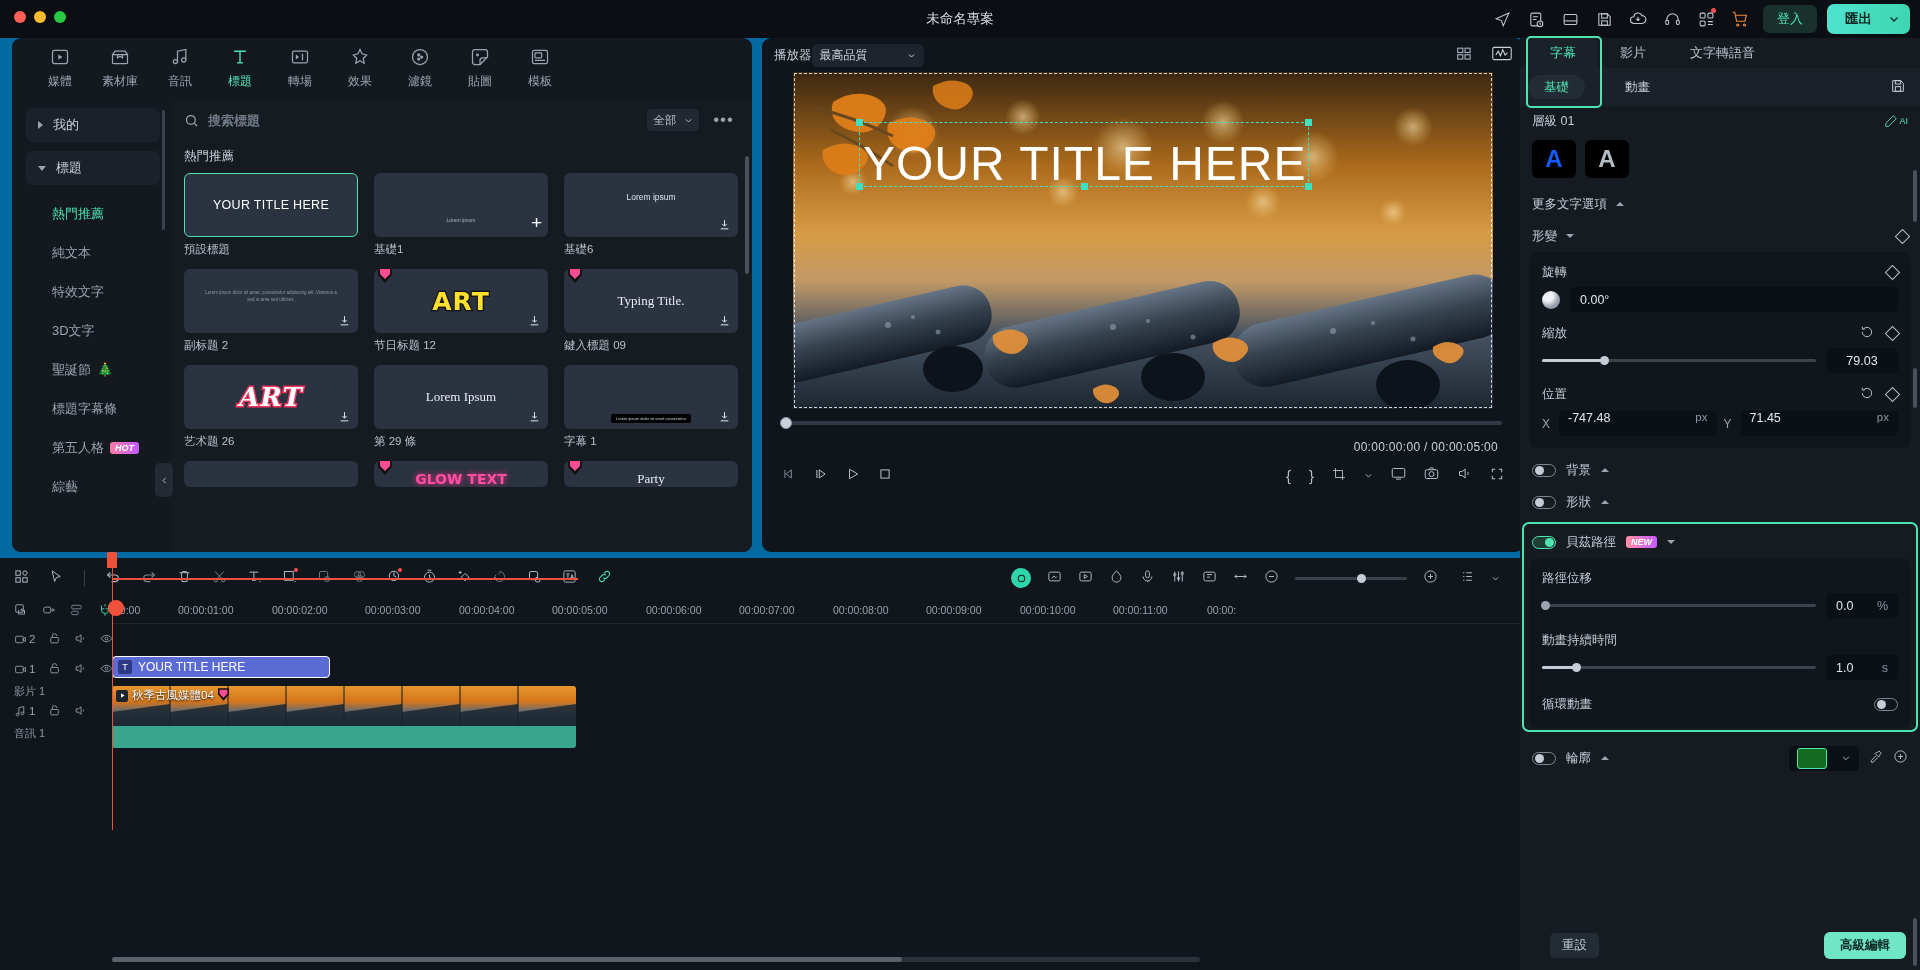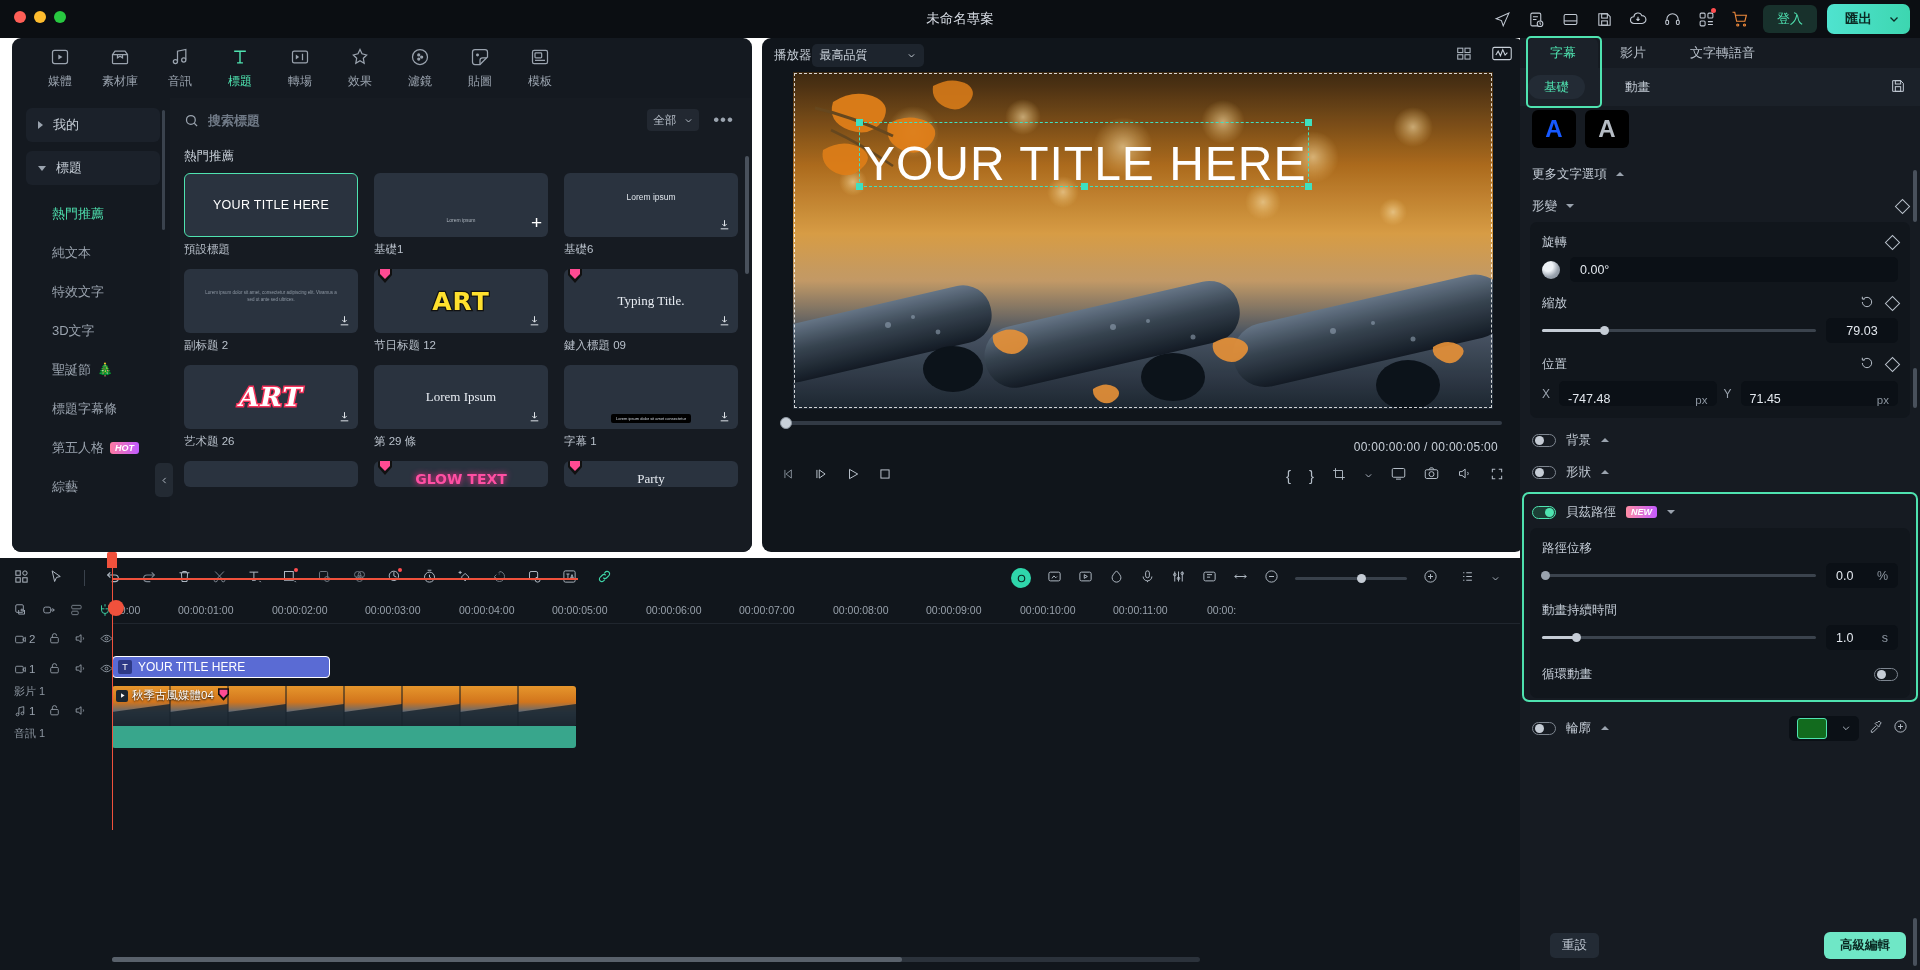--- a/index.html
+++ b/index.html
@@ -3,21 +3,21 @@
 <meta charset="utf-8">
 <style>
   * { box-sizing: border-box; margin:0; padding:0; }
   body {
     width:1920px; height:970px; overflow:hidden;
     background:#0b0e12;
     font-family:"Liberation Sans","DejaVu Sans",sans-serif;
     color:#d8dde5; font-size:13px;
     -webkit-font-smoothing:antialiased;
   }
-  .app { position:relative; width:1920px; height:970px; background:#ffffff;border-radius:22px; }
+  .app { position:relative; width:1920px; height:970px; background:#0369a1;border-radius:22px; }
 
   
   .titlebar { position:absolute; left:0; top:0; width:1920px; height:38px; background:#0b0e12;
     display:flex; align-items:center; }
   .traffic { position:absolute; left:14px; top:11px; display:flex; gap:8px; }
   .tl-dot { width:12px;height:12px;border-radius:50%; }
   .tl-red{background:#ff5f57;} .tl-yellow{background:#febc2e;} .tl-green{background:#28c840;}
   .proj-title { position:absolute; left:0; top:0; width:1920px; height:38px; line-height:38px;
     text-align:center; font-size:13.5px; color:#d6dbe3; pointer-events:none;}
   .tb-right { position:absolute; right:10px; top:0; height:38px; display:flex; align-items:center; gap:4px; }
@@ -181,21 +181,21 @@
   .numbox{ height:25px; background:#0b1016; border-radius:5px; display:flex; align-items:center;
     padding:0 10px; font-size:12.5px; color:#e3e8ee;}
   .rot-row{ display:flex; align-items:center; gap:10px; margin-top:3px;}
   .knob{ width:18px;height:18px;border-radius:50%;
     background:radial-gradient(circle at 33% 30%, #eef2f6 0 28%, #9aa3ae 60%, #7d858f 100%);}
   .slider{ flex:1; height:3px; background:#3b434d; border-radius:2px; position:relative;}
   .slider .fill{ position:absolute; left:0; top:0; height:3px; background:#c5ccd5; border-radius:2px;}
   .slider .sknob{ position:absolute; top:-3px; width:9px;height:9px;border-radius:50%;background:#c5ccd5;}
   .xy-row{ display:flex; align-items:center; gap:7px; margin-top:5px;}
   .xy-lbl{ font-size:12px; color:#9aa3ae; width:10px;}
-  .xy-box{ flex:1; height:25px; background:#0b1016; border-radius:5px; display:flex;align-items:flex-end;
+  .xy-box{ flex:1; height:25px; background:#0b1016; border-radius:5px; display:flex;align-items:flex-start;
     justify-content:space-between; padding:0 9px; font-size:12.5px; color:#e3e8ee;}
   .xy-box .u{ color:#8d96a1; font-size:11.5px;}
   .tg{ width:24px;height:13px; border-radius:7px; border:1.2px solid #7d858f; position:relative; flex:none;}
   .tg .dot{ position:absolute; left:1.5px; top:1.3px; width:9px;height:9px;border-radius:50%;background:#c5ccd5;}
   .tg.on{ border-color:#4fe3b0; background:#1c4036;}
   .tg.on .dot{ left:12px; background:#4fe3b0;}
   .tgrow{ height:32px; display:flex; align-items:center; gap:10px; padding:0 12px; font-size:12.5px; color:#c3cbd5;}
   .new-badge{ background:linear-gradient(90deg,#ff8da5,#c45bff); color:#fff; font-size:9px; font-weight:bold;
     font-style:italic; padding:1px 5px; border-radius:3px;}
   .bezier-hl{ position:absolute; left:2px; right:2px; border:2.5px solid #4fe3b0; border-radius:7px;}
@@ -1061,20 +1061,29 @@
       <div class="pill plain">
           <span>動畫</span>
         </div>
       <span class="rp-save"><svg width="16" height="16" viewBox="0 0 24 24" fill="none" stroke="#c3cbd5" stroke-width="1.5">
             <path d="M4 4h12l4 4v12H4z"></path>
             <rect x="8" y="4" width="8" height="5"></rect>
             <rect x="8" y="13" width="8" height="7"></rect>
           </svg></span>
     </div>
 
+    <div class="row-layer">
+      <span>層級 01</span>
+      <span class="ai-edit">
+        <svg width="14" height="14" viewBox="0 0 24 24" fill="none" stroke="#4fe3b0" stroke-width="1.6">
+            <path d="M16 3l5 5L8 21H3v-5z"></path>
+          </svg>
+        <span>AI</span>
+      </span>
+    </div>
     <div class="preset-row">
       <div class="preset">
           <span style="color:#1659ff">A</span>
         </div>
       <div class="preset">
           <span style="color:#b6bcc4">A</span>
         </div>
     </div>
     <div class="rp-scroll"></div>
 

